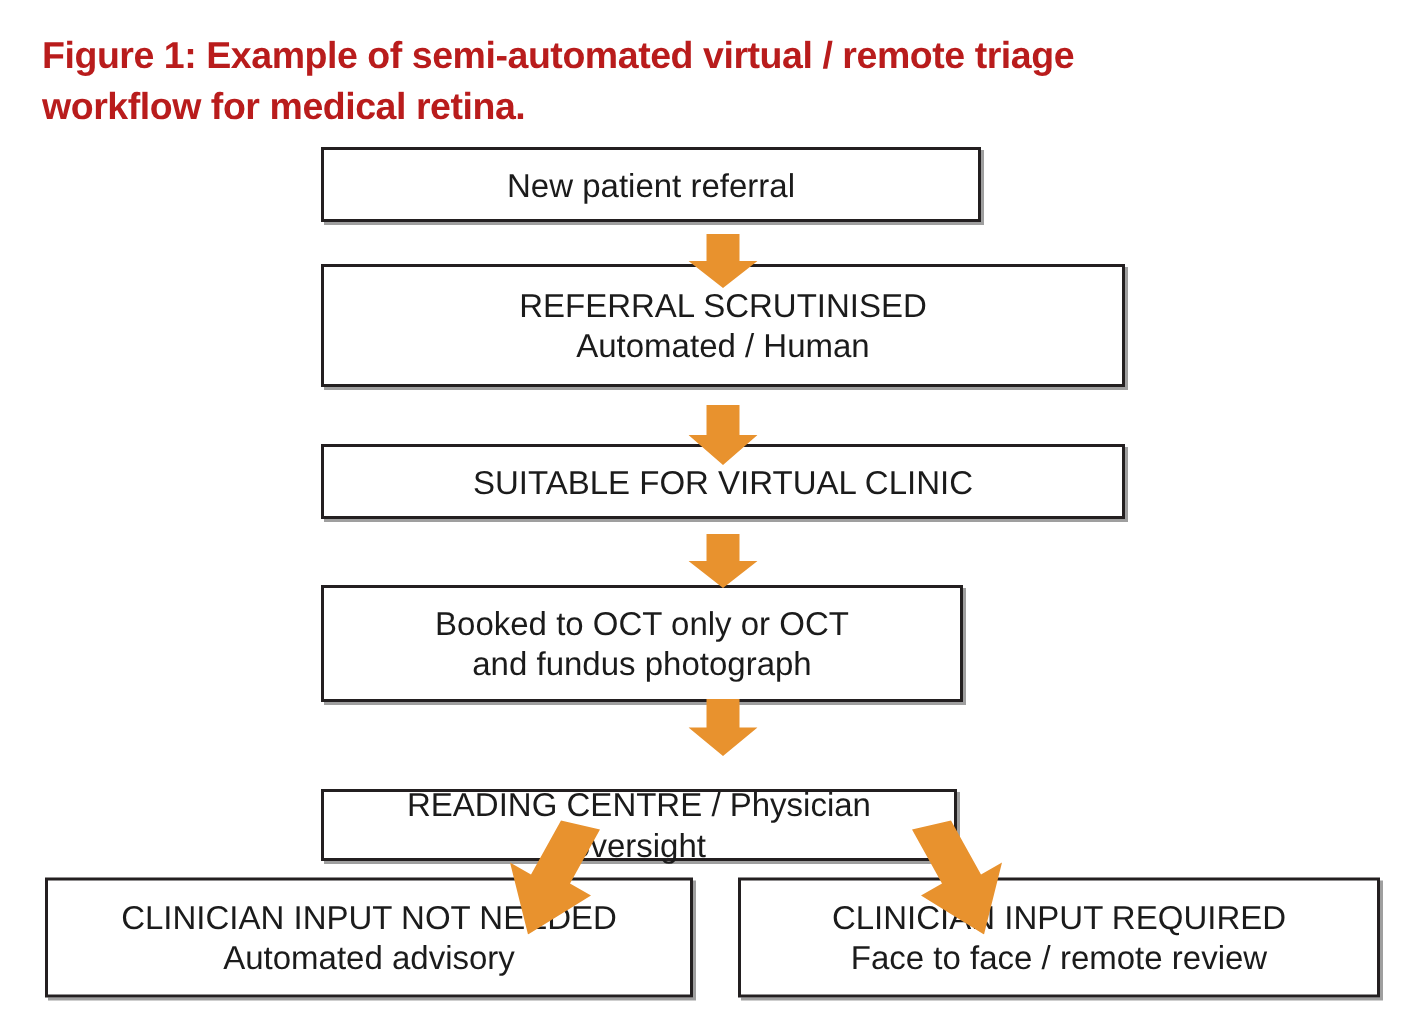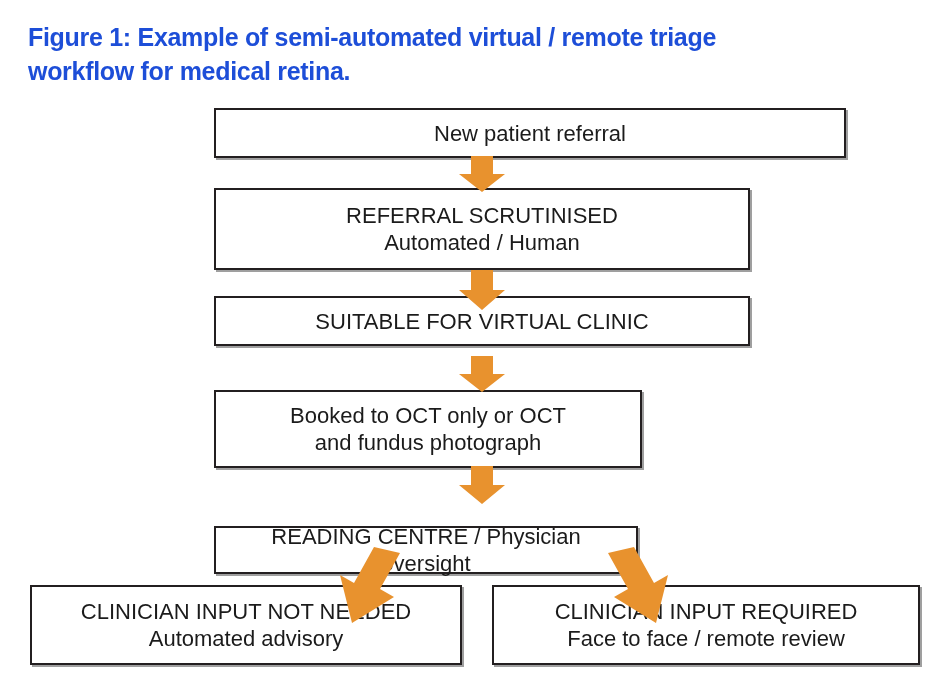--- a/index.html
+++ b/index.html
@@ -20,21 +20,21 @@
   #figure-title {
     position: absolute;
     left: 28px;
     top: 20px;
     width: 830px;
     font-family: "Liberation Sans", sans-serif;
     font-weight: bold;
     font-size: 25px;
     line-height: 34px;
     letter-spacing: -0.3px;
-    color: #1d4ed8;
+    color: #b91c1c;
     white-space: pre-line;
   }
 
   
   .flow-box {
     position: absolute;
     box-sizing: border-box;
     background: #ffffff;
     border: 2px solid #231f20;
     box-shadow: 2px 2px 0 0 rgba(80,80,80,0.55);
@@ -47,22 +47,22 @@
     font-family: "Liberation Sans", sans-serif;
     font-weight: normal;
     font-size: 22px;
     line-height: 27px;
     color: #1b1b1b;
     white-space: pre-line;
     padding: 0 8px;
   }
 
   
-  #box-referral        { left: 214px; top: 108px; width: 632px; height: 50px; }
-  #box-scrutinised     { left: 214px; top: 188px; width: 536px; height: 82px; }
+  #box-referral        { left: 214px; top: 98px; width: 440px; height: 50px; }
+  #box-scrutinised     { left: 214px; top: 176px; width: 536px; height: 82px; }
   #box-suitable        { left: 214px; top: 296px; width: 536px; height: 50px; }
   #box-booked          { left: 214px; top: 390px; width: 428px; height: 78px; }
   #box-reading-centre  { left: 214px; top: 526px; width: 424px; height: 48px; }
   #box-no-clinician    { left: 30px;  top: 585px; width: 432px; height: 80px; }
   #box-clinician       { left: 492px; top: 585px; width: 428px; height: 80px; }
 
   
   .arrow-down {
     position: absolute;
     width: 46px;

